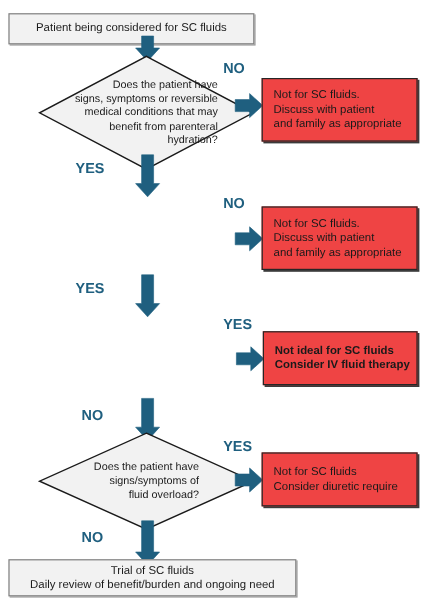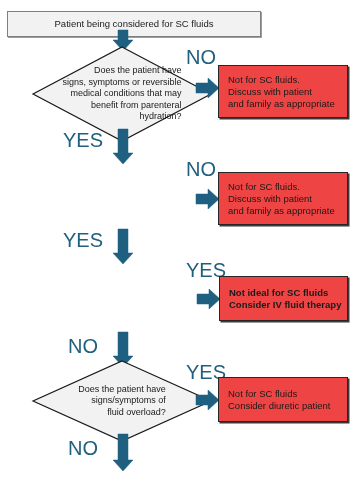--- a/index.html
+++ b/index.html
@@ -73,33 +73,33 @@
   
   .arrow {
     position: absolute;
   }
   .arrow svg { display: block; overflow: visible; }
 
   
   .branch-label {
     position: absolute;
     color: #1f5f7f;
-    font-size: 20px;
-    font-weight: normal;
+    font-size: 12px;
+    font-weight: bold;
     letter-spacing: 0px;
     line-height: 17px;
     white-space: nowrap;
   }
 </style>
 </head>
 <body>
 
 <div id="flowchart">
 
-  <div class="proc-box" style="left:7px; top:11px; width:254px; height:26px;">Patient being considered for SC fluids</div>
+  <div class="proc-box" style="left:7px; top:11px; width:205px; height:26px;">Patient being considered for SC fluids</div>
 
   <div class="arrow" style="left:112px; top:30px; width:22px; height:22px;">
     <svg width="22" height="22" viewBox="0 0 22 22">
       <polygon points="6,0 16,0 16,10 21,10 11,21 1,10 6,10" fill="#1f5f7f" stroke="#1f5f7f" stroke-width="0.5"></polygon>
     </svg>
   </div>
 
   <div class="diamond-wrap" style="left:32px; top:46px; width:180px; height:96px;">
     <svg width="180" height="96" viewBox="0 0 180 96" preserveAspectRatio="none">
       <polygon points="90,1 179,48 90,95 1,48" fill="#f2f2f2" stroke="#1a1a1a" stroke-width="1.2"></polygon>
@@ -183,24 +183,26 @@
 
   <div class="branch-label" style="left:186px; top:364px;">YES</div>
 
   <div class="arrow" style="left:196px; top:389px; width:24px; height:22px;">
     <svg width="24" height="22" viewBox="0 0 24 22">
       <polygon points="0,6 12,6 12,1 23,11 12,21 12,16 0,16" fill="#1f5f7f" stroke="#1f5f7f" stroke-width="0.5"></polygon>
     </svg>
   </div>
 
   <div class="proc-box dark-border" style="left:218px; top:377px; width:130px; height:45px;">Not for SC fluids
-Consider diuretic patient</div>
+Consider diuretic require</div>
 
   <div class="branch-label" style="left:68px; top:440px;">NO</div>
 
   <div class="arrow" style="left:112px; top:434px; width:22px; height:38px;">
     <svg width="22" height="38" viewBox="0 0 22 38">
       <polygon points="6,0 16,0 16,26 21,26 11,37 1,26 6,26" fill="#1f5f7f" stroke="#1f5f7f" stroke-width="0.5"></polygon>
     </svg>
   </div>
 
+  <div class="proc-box" style="left:7px; top:466px; width:240px; height:31px;">Trial of SC fluids
+Daily review of benefit/burden and ongoing need</div>
 
 </div>
 
 </body></html>

